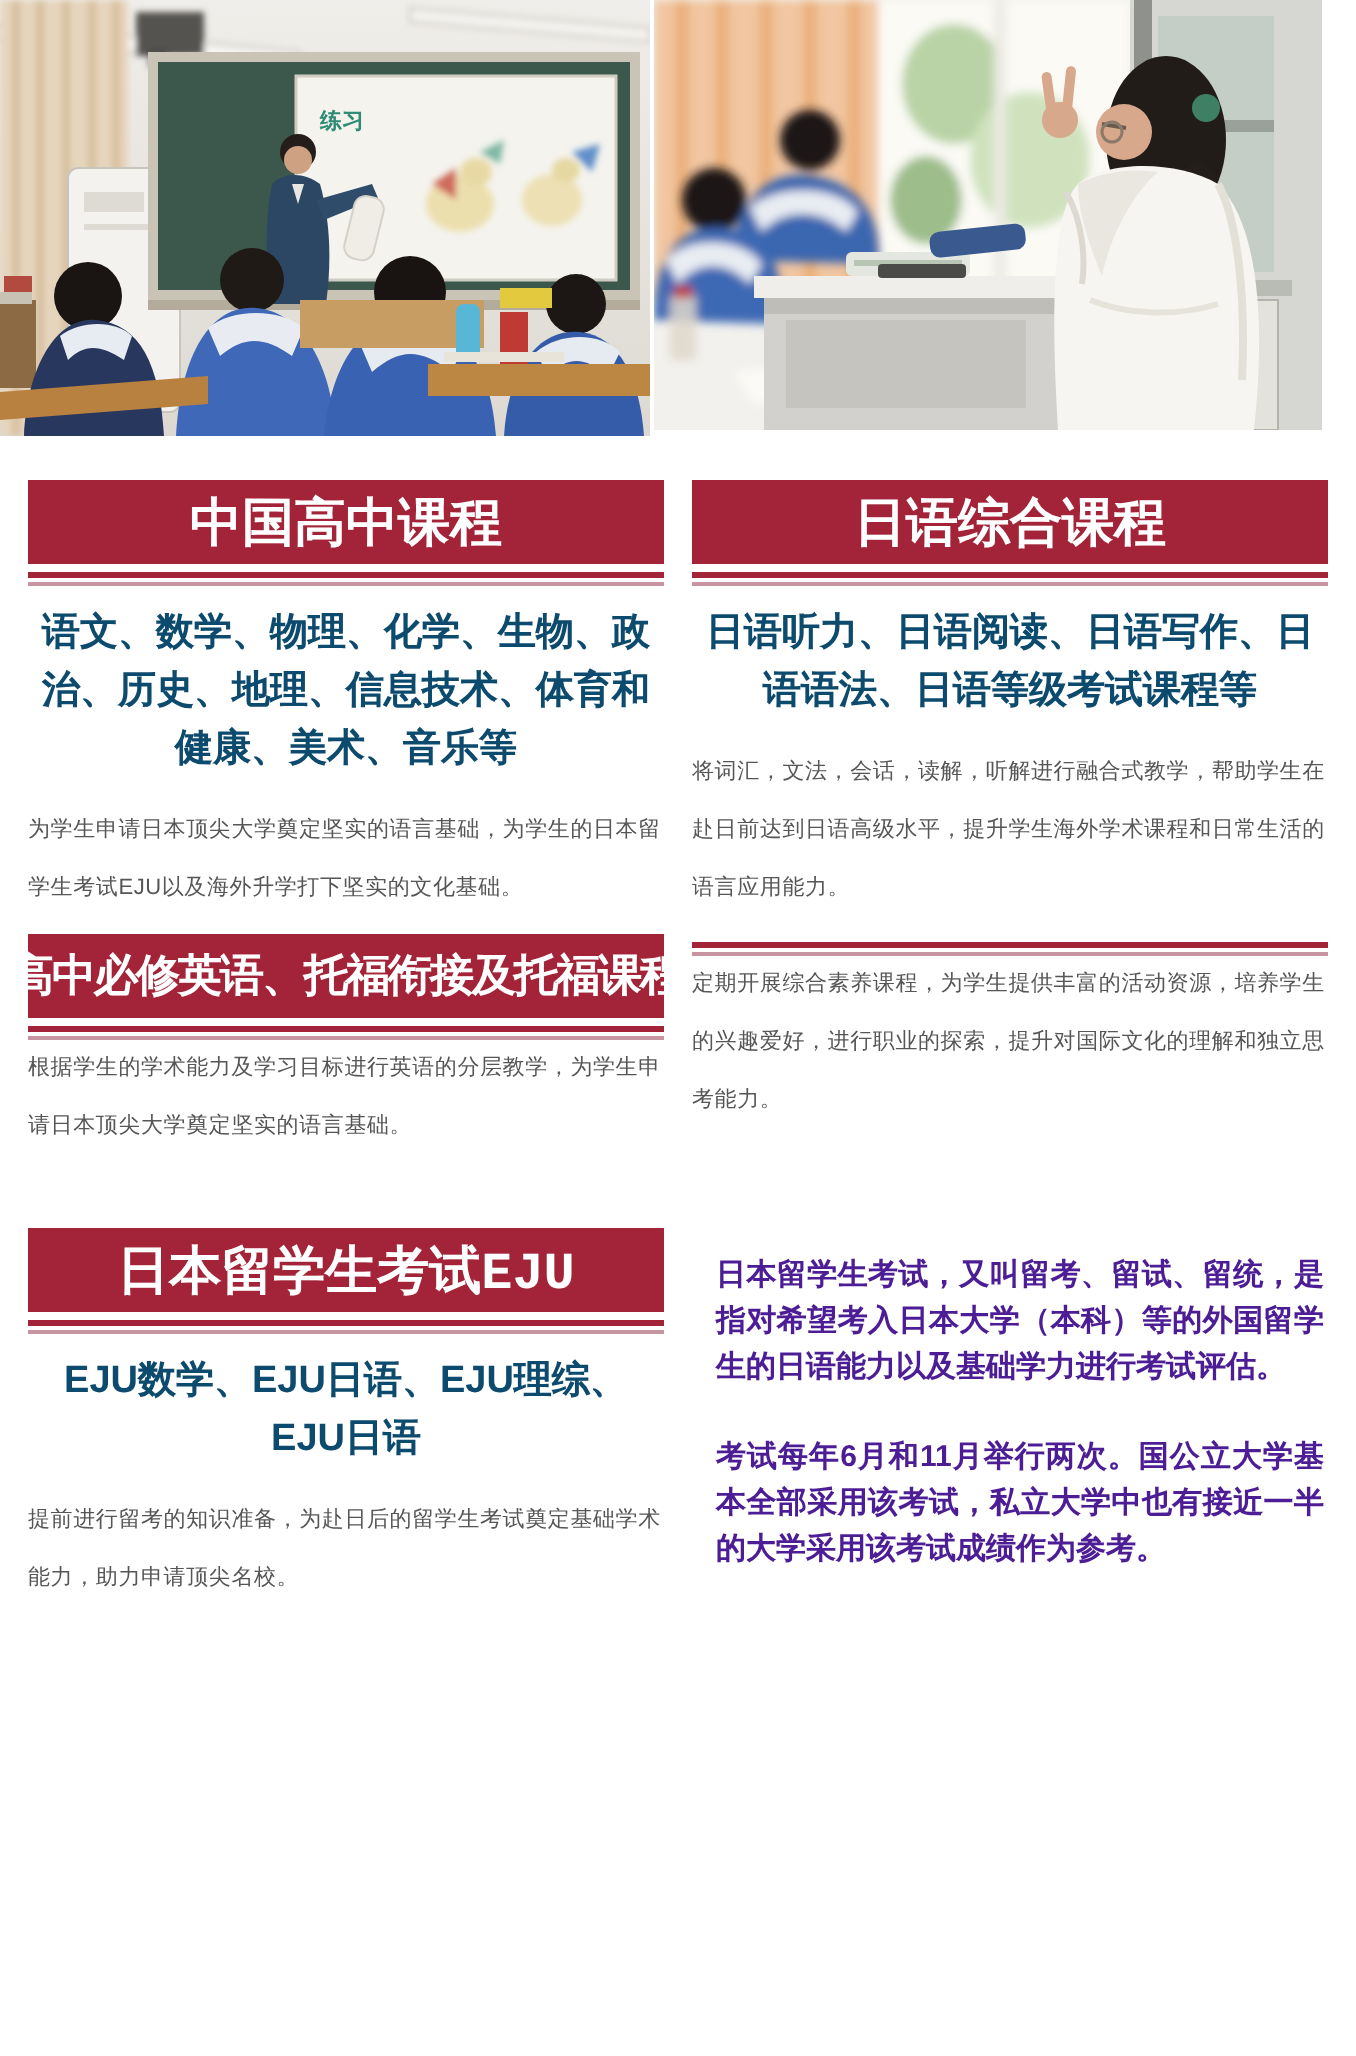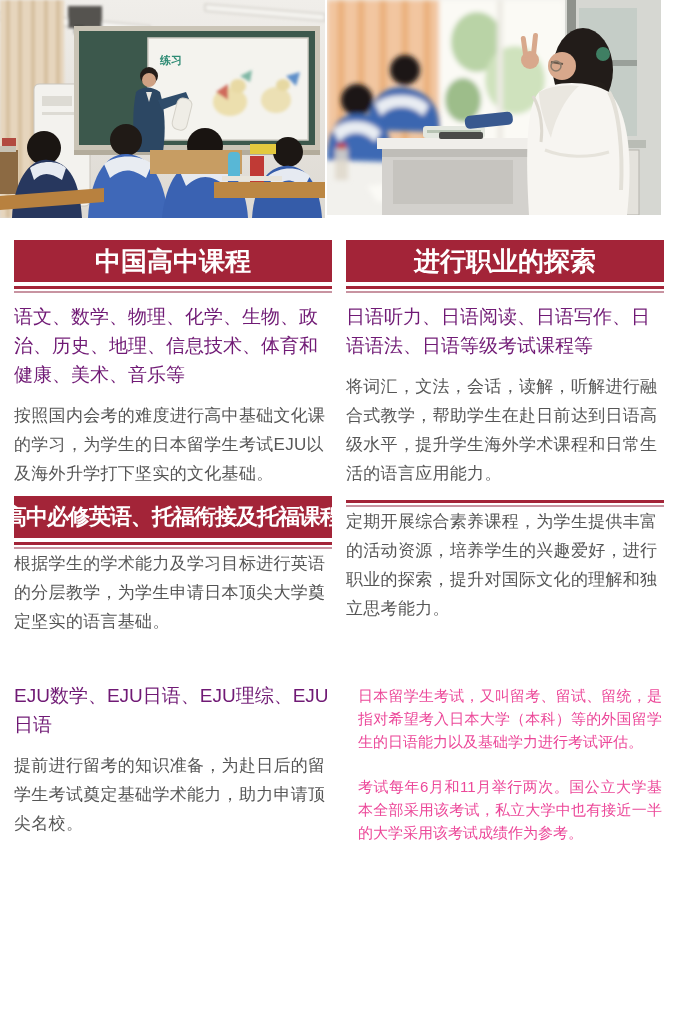--- a/index.html
+++ b/index.html
@@ -18,31 +18,31 @@
   .banner {
     height:42px; background:#A32438; color:#ffffff;
     display:flex; align-items:center; justify-content:center;
     font-family:Liberation Mono, monospace;
     font-weight:bold; font-size:26px; white-space:nowrap;
   }
   .banner.small-title { font-size:22px; letter-spacing:-1px; }
   .rule-dark  { height:3px; background:#A32438; margin-top:4px; }
   .rule-light { height:2px; background:#C894A1; margin-top:2px; }
   .lead {
-    margin:9px 0 12px; font-size:19px; font-weight:400;
-    color:#701a75; line-height:29px;
+    margin:9px 0 12px; font-size:19px; font-weight:700;
+    color:#0c4a6e; line-height:29px;text-align:center;
   }
   .desc {
-    margin:0; font-size:17px; color:#565656;
+    margin:0; font-size:11px; color:#565656;
     line-height:29px; letter-spacing:0.3px;
   }
   .info { padding:12px 2px 0 12px; }
   .info p {
-    margin:0; font-size:15px; color:#ec4899;
-    line-height:23px; text-align:justify;
+    margin:0; font-size:15px; color:#4c1d95;
+    line-height:23px; text-align:justify;font-weight:bold;
   }
   .info p + p { margin-top:22px; }
 </style>
 </head>
 <body>
 
 <div class="photos">
 
   <svg class="photo" width="325" height="218" viewBox="0 0 325 218" xmlns="http://www.w3.org/2000/svg">
     <defs>
@@ -211,27 +211,27 @@
 
   <section>
     <div>
       <div class="banner">
         <span>中国高中课程</span>
       </div>
       <div class="rule-dark"></div>
       <div class="rule-light"></div>
     </div>
     <p class="lead">语文、数学、物理、化学、生物、政治、历史、地理、信息技术、体育和健康、美术、音乐等</p>
-    <p class="desc">按照国内会考的难度进行高中基础文化课的学习，为学生的日本留学生考试EJU以及海外升学打下坚实的文化基础。</p>
+    <p class="desc">为学生申请日本顶尖大学奠定坚实的语言基础，为学生的日本留学生考试EJU以及海外升学打下坚实的文化基础。</p>
   </section>
 
   <section>
     <div>
       <div class="banner">
-        <span>进行职业的探索</span>
+        <span>日语综合课程</span>
       </div>
       <div class="rule-dark"></div>
       <div class="rule-light"></div>
     </div>
     <p class="lead">日语听力、日语阅读、日语写作、日语语法、日语等级考试课程等</p>
     <p class="desc">将词汇，文法，会话，读解，听解进行融合式教学，帮助学生在赴日前达到日语高级水平，提升学生海外学术课程和日常生活的语言应用能力。</p>
   </section>
 
   <section>
     <div>
@@ -246,20 +246,27 @@
 
   <section>
     <div>
       <div class="rule-dark"></div>
       <div class="rule-light"></div>
     </div>
     <p class="desc">定期开展综合素养课程，为学生提供丰富的活动资源，培养学生的兴趣爱好，进行职业的探索，提升对国际文化的理解和独立思考能力。</p>
   </section>
 
   <section class="row3">
+    <div>
+      <div class="banner">
+        <span>日本留学生考试EJU</span>
+      </div>
+      <div class="rule-dark"></div>
+      <div class="rule-light"></div>
+    </div>
     <p class="lead">EJU数学、EJU日语、EJU理综、EJU日语</p>
     <p class="desc">提前进行留考的知识准备，为赴日后的留学生考试奠定基础学术能力，助力申请顶尖名校。</p>
   </section>
 
   <section class="row3 info">
     <p>日本留学生考试，又叫留考、留试、留统，是指对希望考入日本大学（本科）等的外国留学生的日语能力以及基础学力进行考试评估。</p>
     <p>考试每年6月和11月举行两次。国公立大学基本全部采用该考试，私立大学中也有接近一半的大学采用该考试成绩作为参考。</p>
   </section>
 
 </div>

